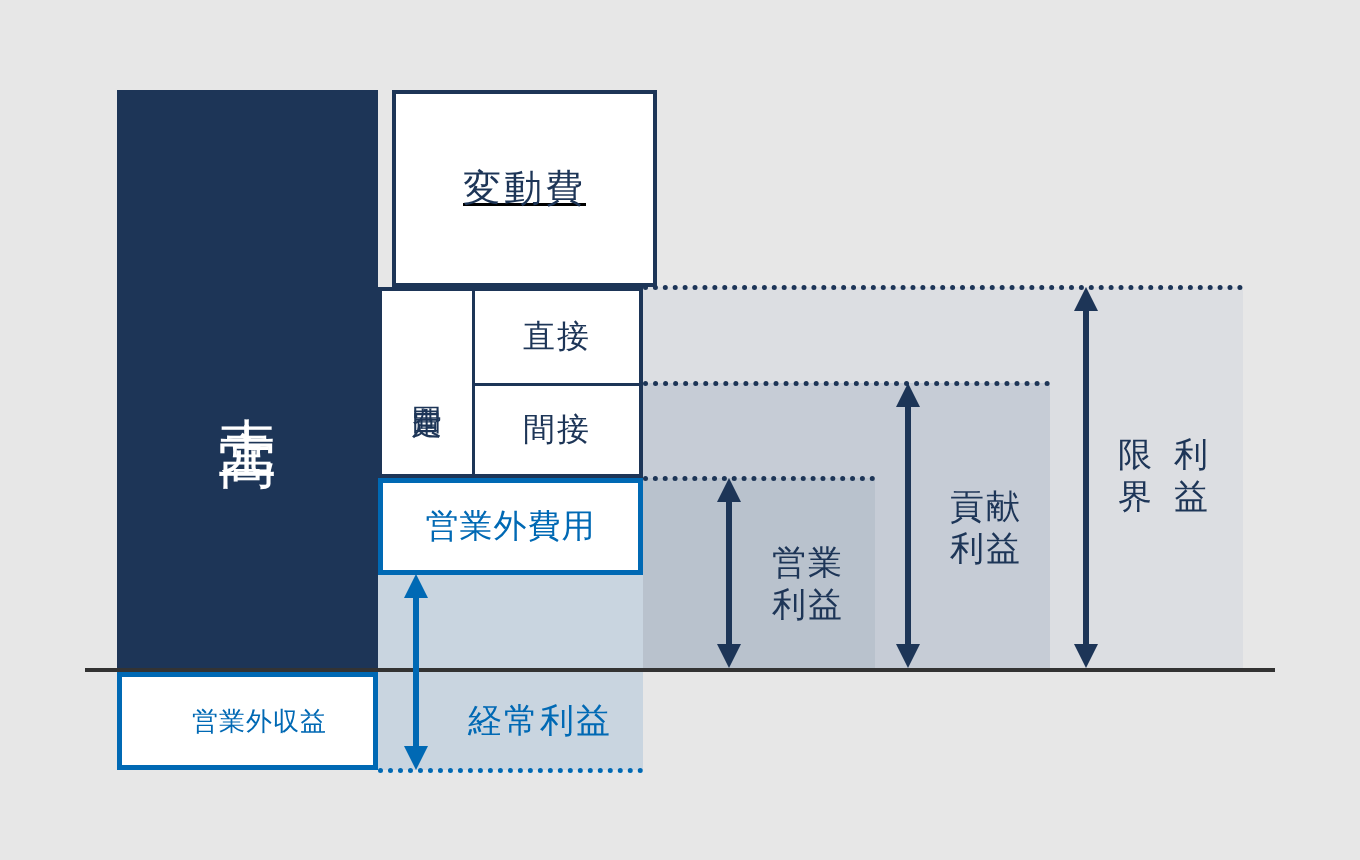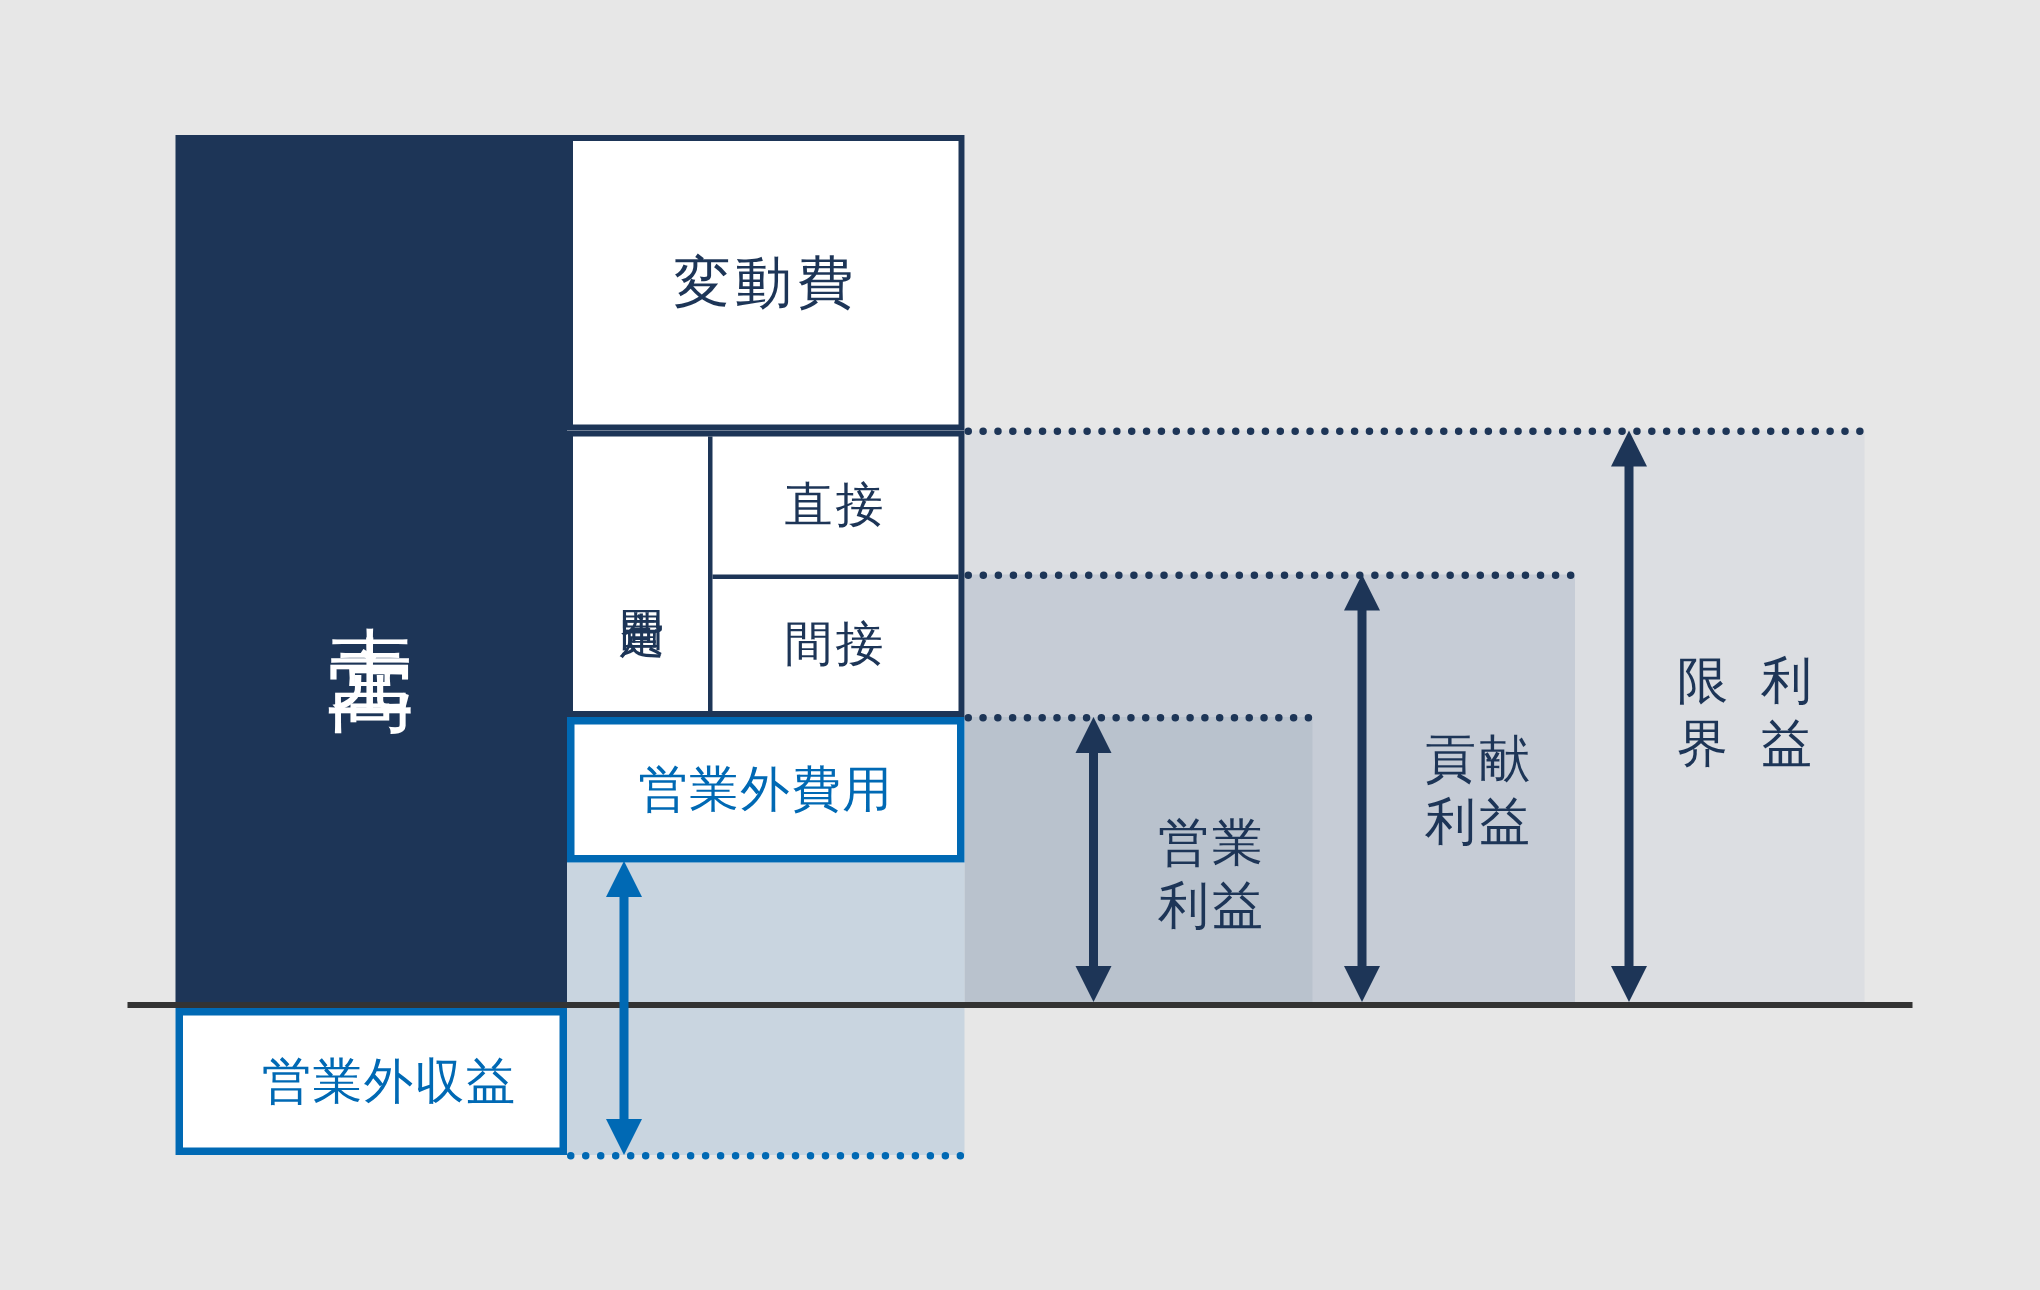--- a/index.html
+++ b/index.html
@@ -103,21 +103,21 @@
   <div class="abs band-contribution" style="left:643px; top:383px; width:407px; height:287px;"></div>
 
   <div class="abs band-operating" style="left:643px; top:478px; width:232px; height:192px;"></div>
 
   <div class="abs band-ordinary" style="left:378px; top:575px; width:265px; height:195px;"></div>
 
   <div class="abs sales-block ctr" style="left:117px; top:90px; width:261px; height:580px;">
     <span class="sales-label white-text">売上高</span>
   </div>
 
-  <div class="abs cost-box ctr" style="left:378px; top:90px; width:265px; height:197px;">
+  <div class="abs cost-box ctr" style="left:392px; top:90px; width:265px; height:197px;text-decoration:underline;">
     <span class="navy-text" style="font-size:38px; letter-spacing:3px;">変動費</span>
   </div>
 
   <div class="abs blue-box ctr" style="left:378px; top:478px; width:265px; height:97px;">
     <span class="blue-text" style="font-size:33px; letter-spacing:1px;">営業外費用</span>
   </div>
 
   <div class="abs cost-box" style="left:378px; top:287px; width:265px; height:191px;">
     <div style="position:relative; width:100%; height:100%;">
 
@@ -135,21 +135,21 @@
 
       <div class="abs ctr" style="left:93px; top:95px; width:164px; height:88px;">
         <span class="navy-text" style="font-size:32px; letter-spacing:2px;">間接</span>
       </div>
     </div>
   </div>
 
   <div class="abs baseline" style="left:85px; top:668px; width:1190px;"></div>
 
   <div class="abs blue-box ctr" style="left:117px; top:672px; width:261px; height:98px;">
-    <span class="blue-text" style="font-size:33px; letter-spacing:1px;margin-left:24px;">営業外収益</span>
+    <span class="blue-text" style="font-size:26px; letter-spacing:1px;margin-left:24px;">営業外収益</span>
   </div>
 
   <div class="abs dotline" style="left:643px; top:285px; width:600px;"></div>
 
   <div class="abs dotline" style="left:643px; top:381px; width:407px;"></div>
 
   <div class="abs dotline" style="left:643px; top:476px; width:232px;"></div>
 
   <div class="abs dotline-blue" style="left:378px; top:768px; width:265px;"></div>
 
@@ -170,20 +170,23 @@
     <polygon points="18,2 30,26 6,26" fill="#1d3557"></polygon>
     <polygon points="18,287 30,263 6,263" fill="#1d3557"></polygon>
   </svg>
 
   <svg class="abs arrow-svg" style="left:1068px; top:285px; width:36px; height:385px;" viewBox="0 0 36 385">
     <line x1="18" y1="20" x2="18" y2="365" stroke="#1d3557" stroke-width="6"></line>
     <polygon points="18,2 30,26 6,26" fill="#1d3557"></polygon>
     <polygon points="18,383 30,359 6,359" fill="#1d3557"></polygon>
   </svg>
 
+  <div class="abs ctr" style="left:440px; top:690px; width:200px; height:60px;">
+    <span class="measure-label blue-text">経常利益</span>
+  </div>
 
   <div class="abs ctr" style="left:752px; top:518px; width:112px; height:130px; flex-direction:column;">
     <span class="measure-label navy-text">営業</span>
     <span class="measure-label navy-text">利益</span>
   </div>
 
   <div class="abs ctr" style="left:930px; top:462px; width:112px; height:130px; flex-direction:column;">
     <span class="measure-label navy-text">貢献</span>
     <span class="measure-label navy-text">利益</span>
   </div>

